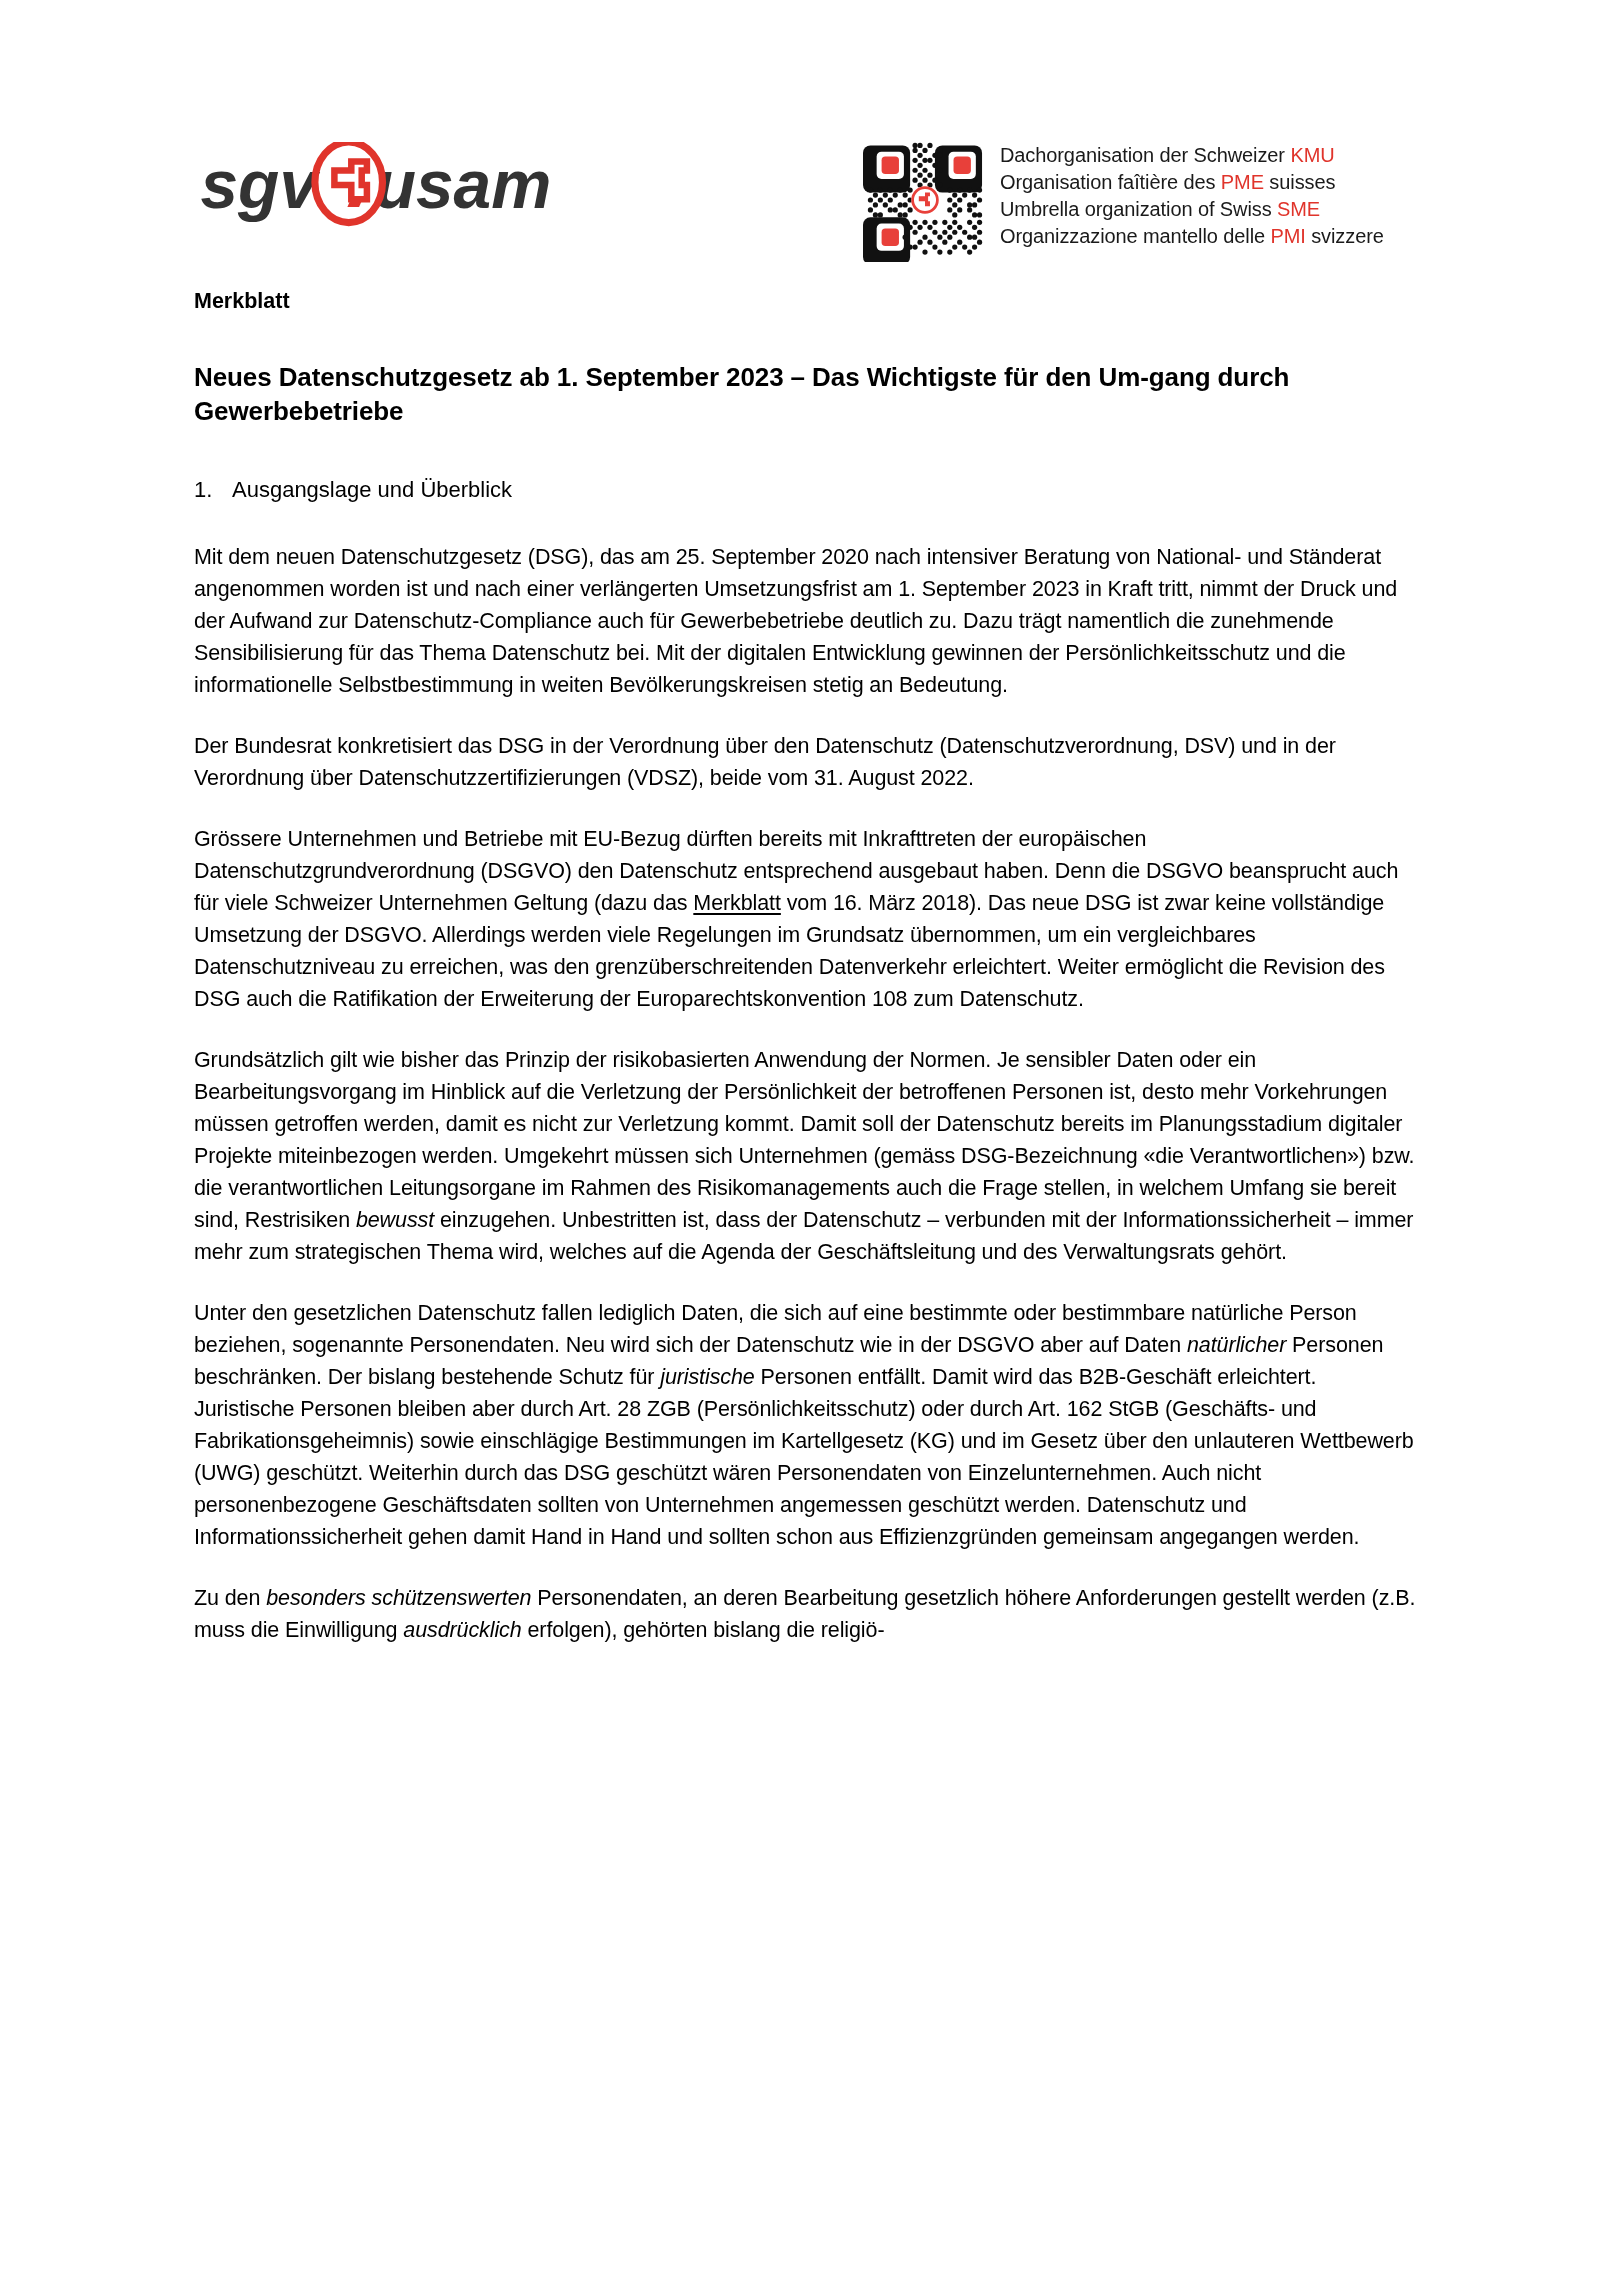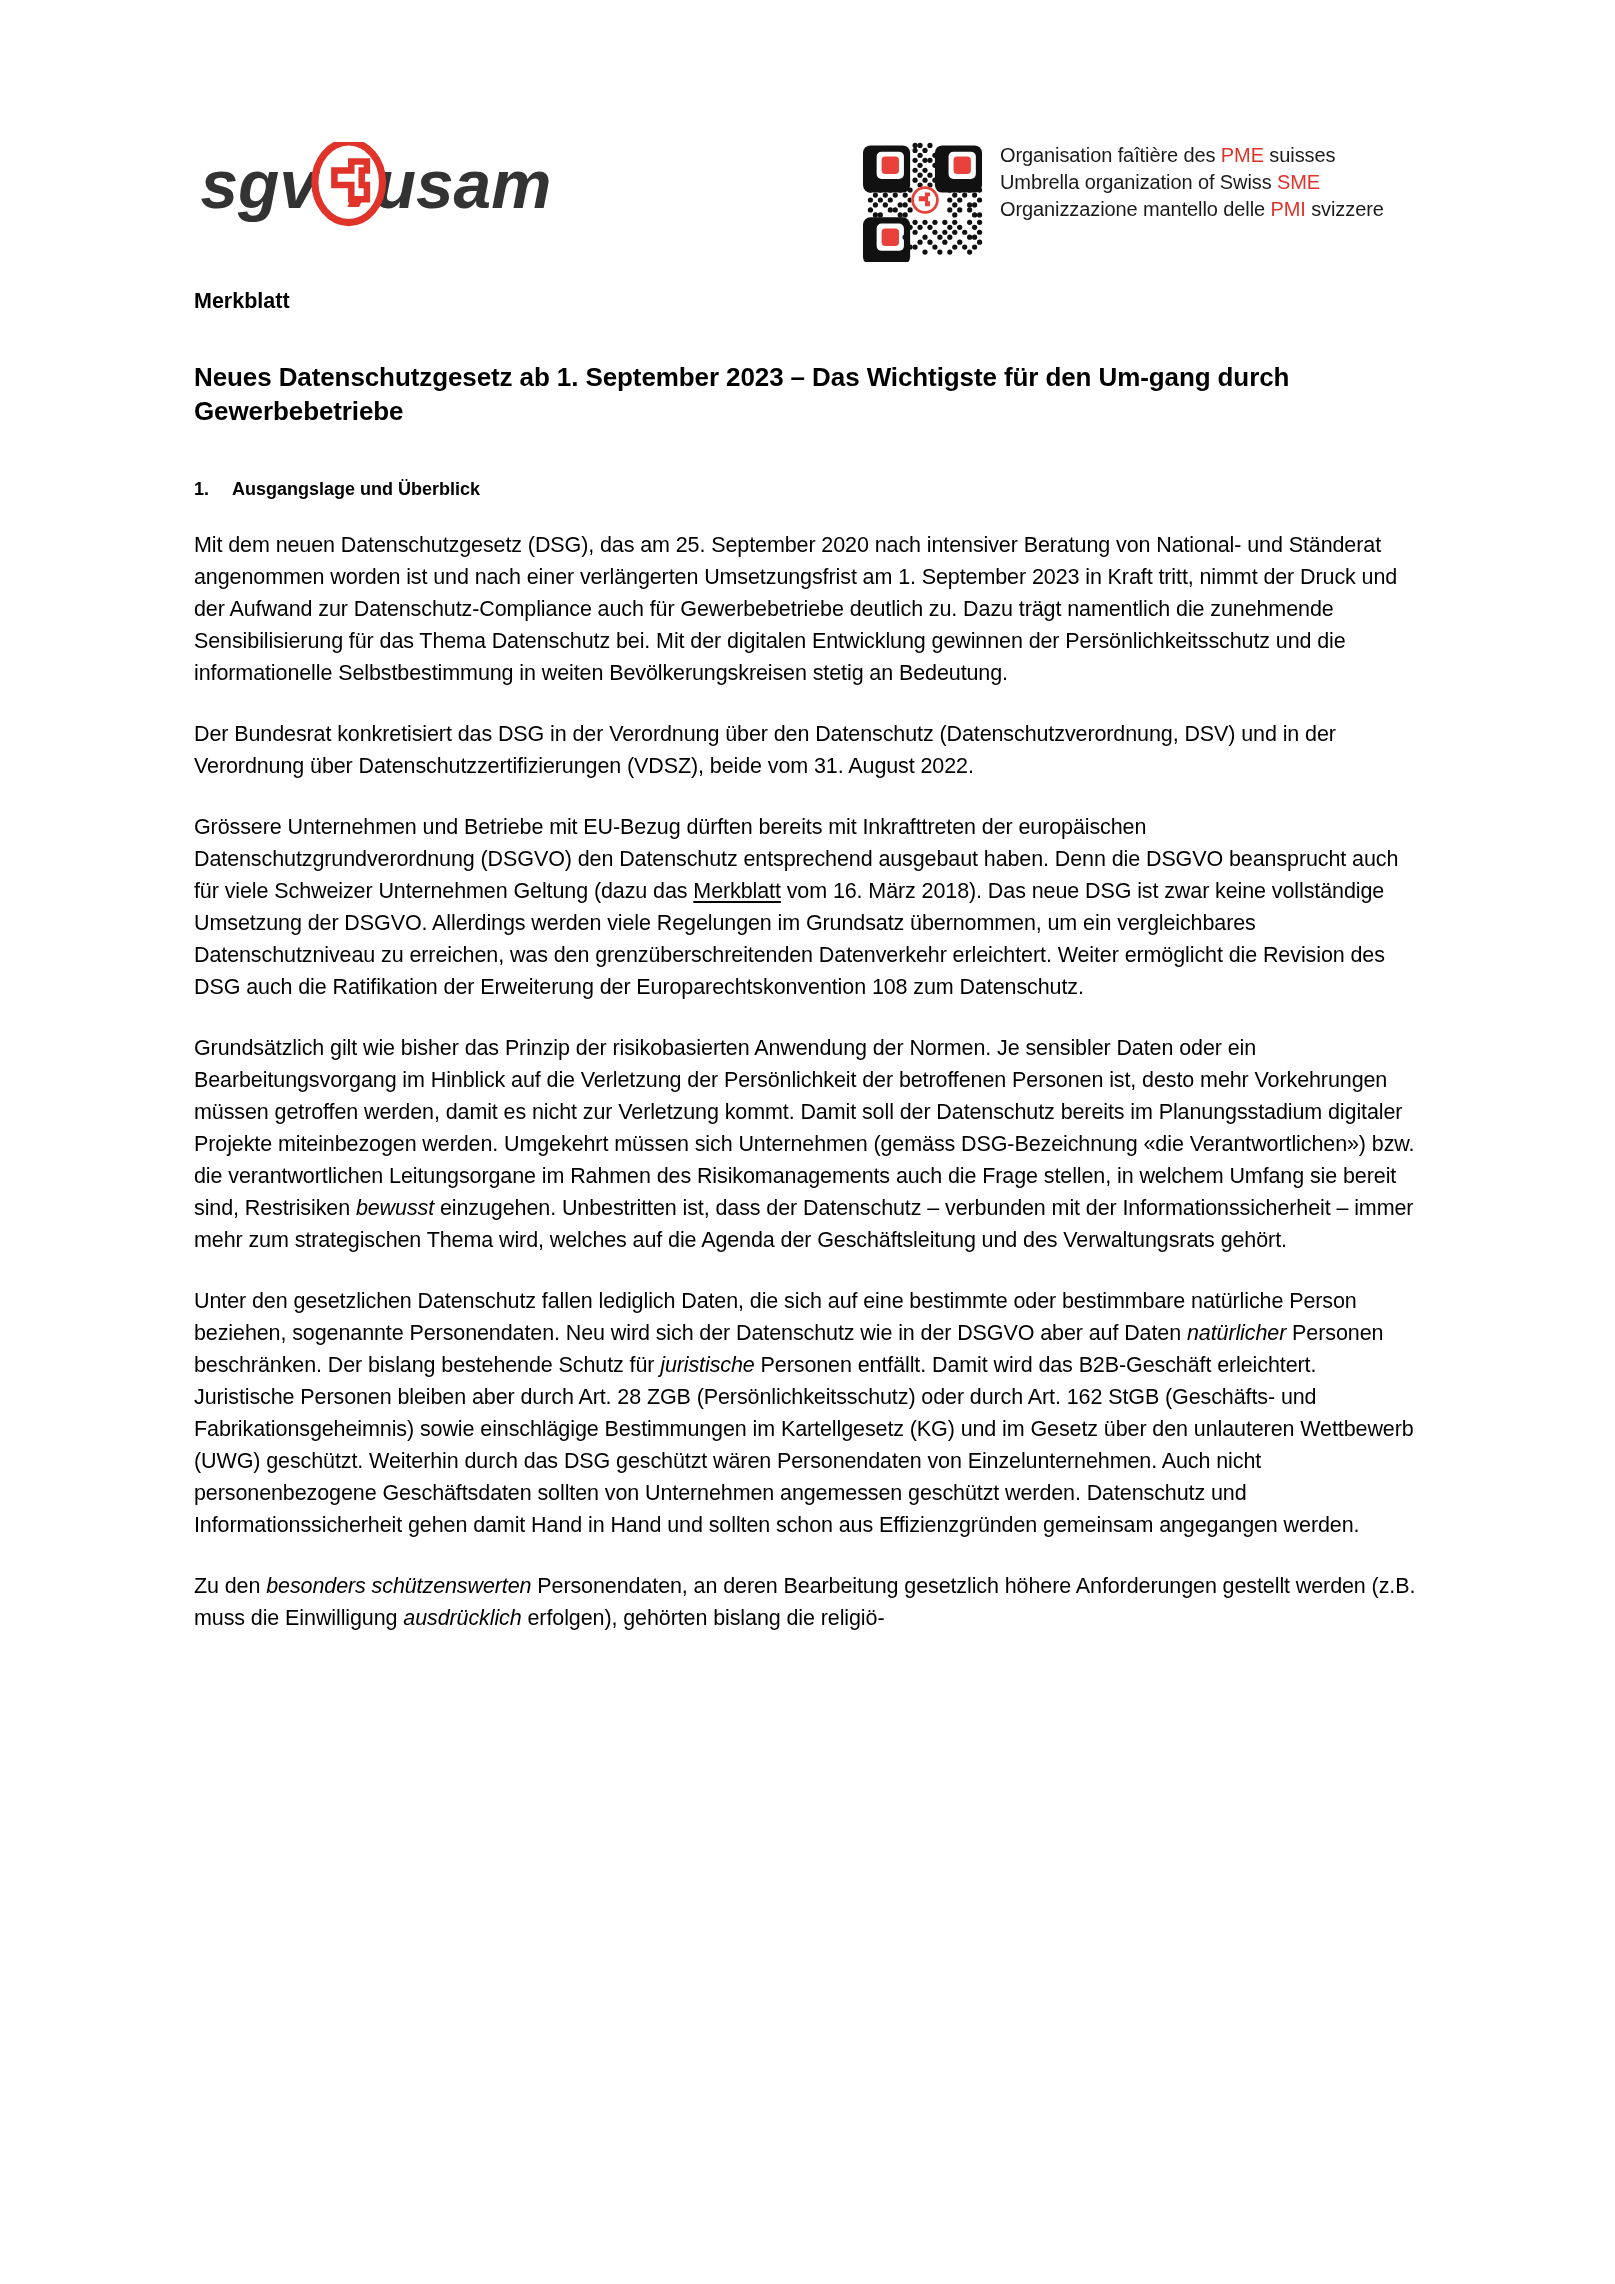--- a/index.html
+++ b/index.html
@@ -75,24 +75,24 @@
     margin: 0 0 44px 0;
   }
   .doc-title {
     font-size: 26px;
     font-weight: bold;
     line-height: 34px;
     margin: 14px 0 47px 0;
     letter-spacing: -0.1px;
   }
   .section-head {
-    font-size: 18px;
-    font-weight: bold;
+    font-size: 22px;
+    font-weight: normal;
     line-height: 29px;
-    margin: 0 0 25px 0;
+    margin: 0 0 37px 0;
   }
   .section-head .num {
     display: inline-block;
     width: 38px;
   }
   p.body {
     font-size: 21.5px;
     line-height: 32px;
     margin: 0 0 29px 0;
     text-align: left;
@@ -296,20 +296,21 @@
             <circle cx="38" cy="88" r="2.1"></circle>
         </g>
 
         <circle cx="50" cy="50" r="11" fill="#ffffff"></circle>
         <circle cx="50" cy="50" r="10" fill="none" stroke="#E8403A" stroke-width="2.2"></circle>
         <path d="M45 47 h5 v-3 h4 v3 h-1.5 v4 h1.5 v4 h-4 v-4 h-5 z" fill="#E8403A"></path>
       </svg>
     </div>
 
     <div class="claims">
+      <div class="claim-line"><span>Dachorganisation der Schweizer </span><span class="hl">KMU</span><span></span></div>
       <div class="claim-line"><span>Organisation faîtière des </span><span class="hl">PME</span><span> suisses</span></div>
       <div class="claim-line"><span>Umbrella organization of Swiss </span><span class="hl">SME</span><span></span></div>
       <div class="claim-line"><span>Organizzazione mantello delle </span><span class="hl">PMI</span><span> svizzere</span></div>
     </div>
   </div>
 
   <div class="content">
 
     <div class="kicker">Merkblatt</div>
 

